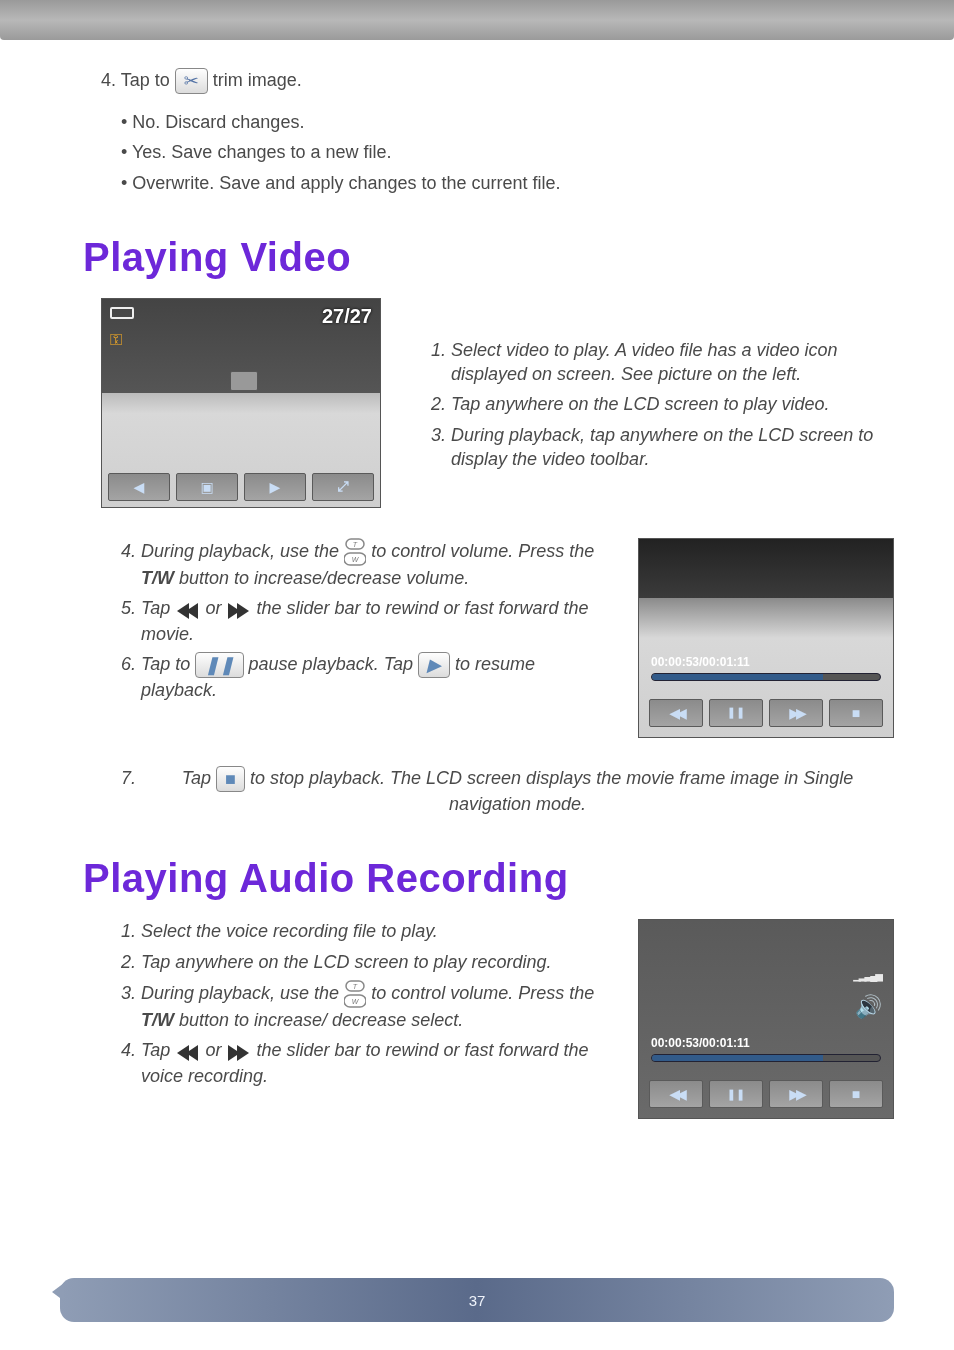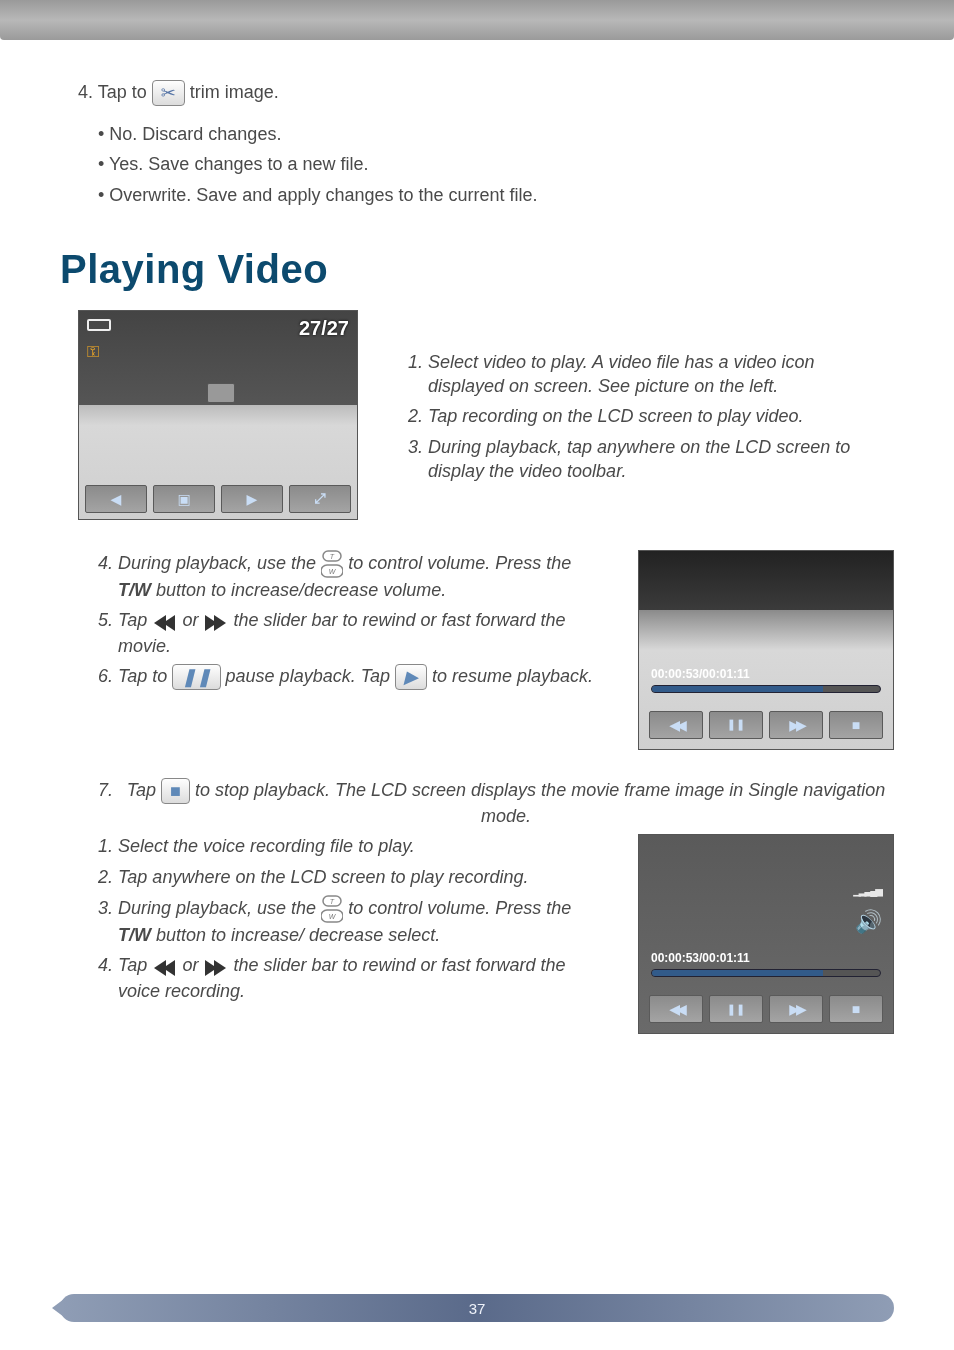--- a/index.html
+++ b/index.html
@@ -10,32 +10,33 @@
     color: #4a4a4a;
     background: #fff;
     position: relative;
   }
   .top-bar {
     height: 40px;
     background: linear-gradient(to bottom, #9a9a9a 0%, #b8b8b8 50%, #9a9a9a 100%);
     border-radius: 0 0 4px 4px;
   }
   .content {
-    padding: 30px 60px 0 60px;
+    padding: 18px 60px 0 60px;
+    margin-left: 23px;
   }
   ol, ul { list-style-position: outside; margin-left: 40px; }
   ol { list-style-type: decimal; }
   ol > li { margin-bottom: 6px; line-height: 1.35; font-style: italic; }
   ul.bullets { list-style: none; margin-left: 20px; padding-left: 0; }
   ul.bullets > li::before { content: "•  "; }
   ul.bullets > li { margin-bottom: 6px; line-height: 1.35; }
   h1 {
     font-size: 40px;
     font-weight: bold;
-    color: #0c4a6e;
+    color: #6d28d9;
     margin: 40px 0 18px 0;
     letter-spacing: 0.5px;
   }
   .inline-icon {
     display: inline-block;
     vertical-align: middle;
     margin: 0 2px;
   }
   .icon-box {
     display: inline-block;
@@ -120,21 +121,21 @@
     display:flex; gap:6px;
   }
   .playshot .vol-icon {
     position:absolute; right:10px; top:74px; color:#e8e8e8; font-size:22px;
   }
   .playshot .vol-bars {
     position:absolute; right:12px; top:50px; color:#e8e8e8; font-size:10px; letter-spacing:-2px;
   }
   .page-num-bar {
     position:absolute; bottom:28px; left:60px; right:60px;
-    height:28px; border-radius:14px;
+    height:44px; border-radius:14px;
     background: linear-gradient(to right, #8f9db5 0%, #5a6a8a 50%, #8f9db5 100%);
     display:flex; align-items:center; justify-content:center;
     color:#eef2fa; font-size:15px;
   }
   .page-num-bar::before {
     content:""; position:absolute; left:-8px; top:5px;
     border-top:9px solid transparent; border-bottom:9px solid transparent;
     border-right:12px solid #8f9db5;
   }
   strong.tw { font-weight:bold; }
@@ -180,21 +181,21 @@
       <div class="bottombar">
         <div class="btn glyph-left"></div>
         <div class="btn glyph-mode"></div>
         <div class="btn glyph-play"></div>
         <div class="btn glyph-zoom"></div>
       </div>
     </div>
     <div class="text" style="padding-top:40px;">
       <ol start="1">
         <li>Select video to play. A video file has a video icon displayed on screen. See picture on the left.</li>
-        <li>Tap recording on the LCD screen to play video.</li>
+        <li>Tap anywhere on the LCD screen to play video.</li>
         <li>During playback, tap anywhere on the LCD screen to display the video toolbar.</li>
       </ol>
     </div>
   </div>
 
   <div class="row-split" style="margin-top:30px;">
     <div class="text" style="margin-left:18px;">
       <ol start="4">
         <li>
           <span>During playback, use the </span>
@@ -241,20 +242,21 @@
   <div style="margin-left:18px; margin-top:28px;text-align:center;">
     <ol start="7">
       <li>
         <span>Tap </span>
         <span class="icon-box" style="color:#5f89b8;">■</span>
         <span> to stop playback. The LCD screen displays the movie frame image in Single navigation mode.</span>
       </li>
     </ol>
   </div>
 
+  <h1>Playing Audio Recording</h1>
 
   <div class="row-split">
     <div class="text" style="margin-left:18px;">
       <ol start="1">
         <li>Select the voice recording file to play.</li>
         <li>Tap anywhere on the LCD screen to play recording.</li>
         <li>
           <span>During playback, use the </span>
           <svg class="twsvg" width="22" height="28" viewBox="0 0 22 28">
               <rect x="2" y="1" width="18" height="10" rx="5" fill="none" stroke="#888" stroke-width="1.5"></rect>

